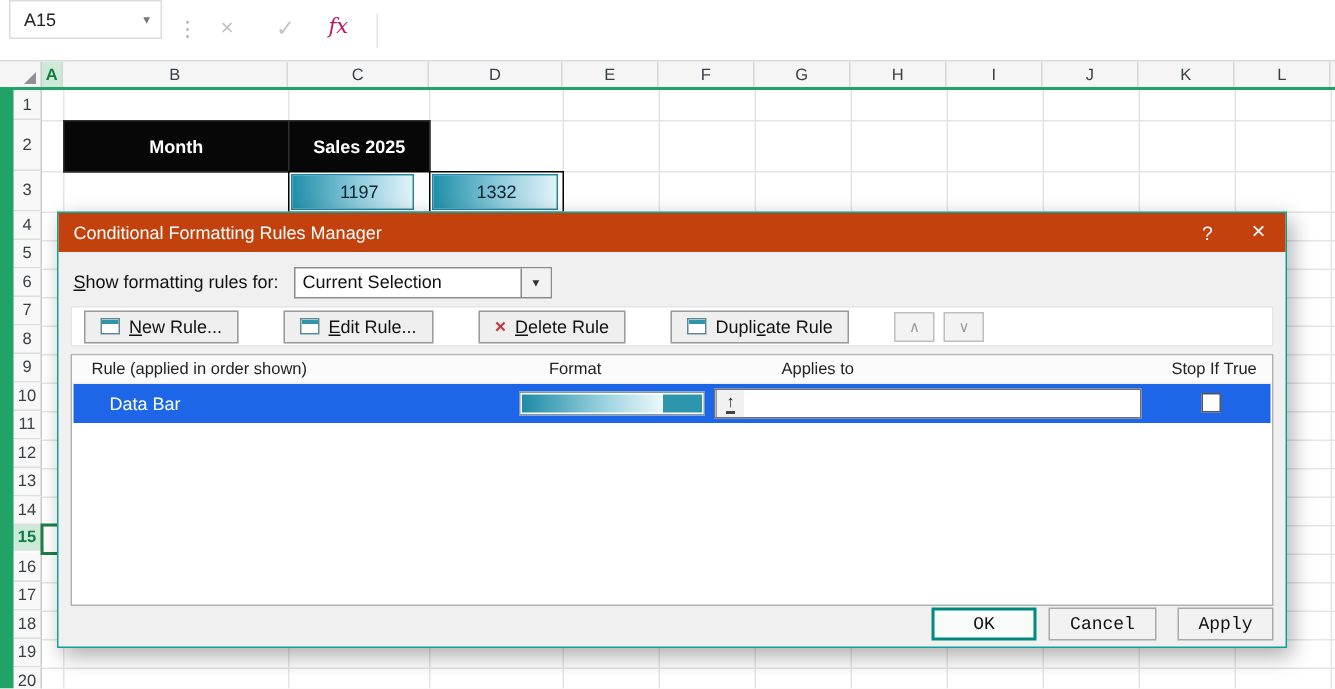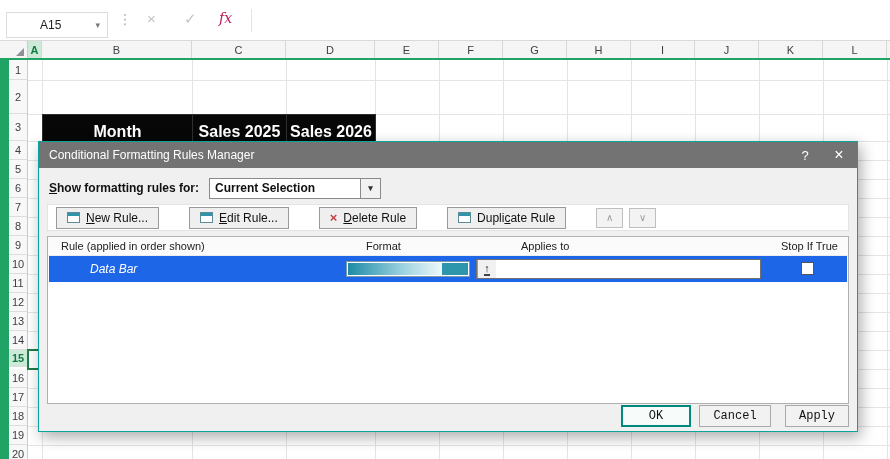--- a/index.html
+++ b/index.html
@@ -3,22 +3,22 @@
 <meta charset="utf-8">
 <style>
   html,body{margin:0;padding:0;}
   body{width:890px;height:459px;position:relative;overflow:hidden;background:#fff;
        font-family:"Liberation Sans",sans-serif;color:#222;}
   button{font-family:inherit;padding:0;cursor:default;}
 
   
   .formula-bar{position:absolute;top:0;left:0;right:0;height:41px;background:#fff;
                border-bottom:1px solid #D9D9D9;box-sizing:border-box;z-index:5;}
-  .name-box{position:absolute;left:6px;top:12px;width:102px;height:26px;border:1px solid #DCDCDC;
-            display:flex;align-items:center;font-size:12px;color:#222;box-sizing:border-box;background:#fff;padding-left:24px;}
+  .name-box{position:absolute;left:6px;top:0;width:102px;height:26px;border:1px solid #DCDCDC;
+            display:flex;align-items:center;font-size:12px;color:#222;box-sizing:border-box;background:#fff;}
   .name-box .nb-val{flex:1;padding-left:9px;}
   .name-box .nb-arrow{color:#777;font-size:9px;padding-right:7px;}
   .grip{position:absolute;left:118px;top:11px;color:#ABABAB;font-size:14px;}
   .fb-btn{position:absolute;top:10px;font-size:15px;color:#C3C3C3;background:none;border:none;}
   .fb-cancel{left:147px;}
   .fb-check{left:184px;}
   .fb-fx{position:absolute;left:219px;top:10px;font-family:"DejaVu Serif",serif;font-style:italic;
          font-size:14px;color:#be185d;background:none;border:none;}
   .fb-sep{position:absolute;left:251px;top:9px;width:1px;height:23px;background:#E3E3E3;}
   .fb-input{position:absolute;left:252px;right:0;top:0;bottom:1px;background:#fff;}
@@ -33,40 +33,40 @@
   .corner{position:absolute;left:0;top:0;width:28px;height:17px;border-right:1px solid #C9CCC9;box-sizing:border-box;}
   .tri{position:absolute;right:3px;bottom:2px;width:0;height:0;
        border-left:8px solid transparent;border-bottom:8px solid #8D9196;}
   .row-h{position:absolute;left:0;width:28px;background:#F7F8F7;border-bottom:1px solid #DCDEDC;
          border-right:1px solid #C9CCC9;box-sizing:border-box;font-size:11px;color:#3A3F44;
          display:flex;align-items:center;justify-content:center;padding-left:9px;}
   .row-h.sel{background:#CDEAD9;color:#0E7C42;font-weight:bold;}
   .green-strip{position:absolute;left:0;top:19px;width:9px;bottom:0;background:#21A366;z-index:3;}
   .vline{position:absolute;top:19px;bottom:0;width:1px;background:#E3E5E3;}
   .hline{position:absolute;left:28px;right:0;height:1px;background:#E3E5E3;}
-  .cell{position:absolute;box-sizing:border-box;font-size:16px;display:flex;align-items:center;z-index:2;margin-top:34px;}
+  .cell{position:absolute;box-sizing:border-box;font-size:12px;display:flex;align-items:center;z-index:2;}
   .cell.header{background:#070707;color:#fff;font-weight:bold;justify-content:center;border:1px solid #2F2F2F;}
   .cell.label{background:#fff;border:1px solid #000;padding-left:4px;color:#000;}
   .cell.databar{background:#FBFDFE;border:1px solid #000;justify-content:center;color:#0D2430;}
   .cell.databar .bar{position:absolute;left:1px;top:1px;bottom:1px;box-sizing:border-box;
         background:linear-gradient(90deg,#1F8FA9,#8FCCDD 55%,#E2F3F8);border:1px solid #2187A0;}
   .cell.databar .val{position:relative;z-index:1;}
   .sel-cell{position:absolute;border:2px solid #1E7E46;box-sizing:border-box;z-index:4;}
 
   
   .dialog{position:absolute;left:38px;top:141px;width:820px;height:291px;background:#F0F0F0;
           border:1px solid #0AA49A;box-shadow:3px 5px 14px rgba(0,0,0,.33);z-index:10;box-sizing:border-box;}
-  .dlg-title{height:26px;background:#737373;display:flex;align-items:center;color:#fff;}
+  .dlg-title{height:26px;background:#c2410c;display:flex;align-items:center;color:#fff;}
   .dlg-title-text{font-size:12px;padding-left:10px;flex:1;}
   .dlg-help{width:32px;text-align:center;font-size:13px;}
   .dlg-close{width:36px;text-align:center;font-size:16px;}
   .dlg-body{position:absolute;top:26px;left:0;right:0;bottom:0;}
   .u{text-decoration:underline;}
 
-  .scope-row{position:absolute;left:10px;top:9px;height:22px;display:flex;align-items:center;font-size:12px;color:#111;font-weight:bold;}
+  .scope-row{position:absolute;left:10px;top:9px;height:22px;display:flex;align-items:center;font-size:12px;color:#111;}
   .scope-label{margin-right:10px;}
   .combo{width:172px;height:21px;background:#fff;border:1px solid #8A8A8A;display:flex;align-items:center;box-sizing:border-box;}
   .combo-val{flex:1;padding-left:5px;font-size:12px;white-space:nowrap;}
   .combo-btn{width:19px;height:100%;background:#F2F2F2;border-left:1px solid #8A8A8A;
              display:flex;align-items:center;justify-content:center;font-size:9px;color:#333;}
 
   .toolbar{position:absolute;left:8px;top:36px;width:802px;height:27px;background:#fff;
            border:1px solid #E4E4E4;box-sizing:border-box;display:flex;align-items:center;padding-left:8px;}
   .tb-btn{height:22px;display:flex;align-items:center;background:#EFEFEF;border:1px solid #9A9A9A;
           font-size:12px;padding:0 10px;margin-right:30px;color:#111;}
@@ -77,21 +77,21 @@
          font-size:10px;display:flex;align-items:center;justify-content:center;margin-right:6px;}
   .tb-btn:last-of-type{margin-right:12px;}
 
   .rules-list{position:absolute;left:8px;top:68px;width:802px;height:168px;background:#fff;
               border:1px solid #B0B0B0;box-sizing:border-box;}
   .list-head{position:relative;height:18px;font-size:11px;color:#222;background:#FBFBFB;
              border-bottom:1px solid #EDEDED;}
   .lh{position:absolute;top:3px;white-space:nowrap;}
   .lh-rule{left:13px;}.lh-format{left:318px;}.lh-applies{left:473px;}.lh-stop{left:733px;}
   .rule-row{position:absolute;left:1px;right:1px;top:19px;height:26px;background:#1E66E8;color:#fff;font-size:12px;}
-  .rule-name{position:absolute;left:41px;top:6px;font-style:italic;}
+  .rule-name{position:absolute;left:24px;top:6px;}
   .fmt-preview{position:absolute;left:297px;top:5px;width:124px;height:16px;background:#fff;
                border:1px solid #7E99A8;box-sizing:border-box;padding:1px;display:flex;}
   .fmt-grad{flex:1;background:linear-gradient(90deg,#1E8BA7,#9FD4E1 60%,#EDF8FA);}
   .fmt-cap{width:26px;background:#2D96AC;}
   .applies-field{position:absolute;left:427px;top:3px;width:285px;height:20px;background:#fff;
                  border:1px solid #707070;box-sizing:border-box;display:flex;align-items:center;color:#000;}
   .applies-text{flex:1;padding-left:5px;font-size:11px;}
   .range-btn{width:19px;height:100%;border-left:1px solid #9A9A9A;background:#F1F1F1;
              display:flex;align-items:center;justify-content:center;box-sizing:border-box;}
   .range-ic{font-size:11px;color:#222;border-bottom:2px solid #444;line-height:11px;}
@@ -184,21 +184,20 @@
     <div class="hline" style="top: 271px;"></div>
     <div class="hline" style="top: 290px;"></div>
     <div class="hline" style="top: 309px;"></div>
     <div class="hline" style="top: 328px;"></div>
     <div class="hline" style="top: 347px;"></div>
     <div class="hline" style="top: 366px;"></div>
     <div class="hline" style="top: 385px;"></div>
     <div class="hline" style="top: 404px;"></div>
     <div class="cell header" style="left: 42px; top: 39px; width: 151px; height: 35px;">Month</div>
     <div class="cell header" style="left: 192px; top: 39px; width: 95px; height: 35px;">Sales 2025</div>
-    <div class="cell header" style="left: 286px; top: 39px; width: 90px; height: 35px;">Sales 2026</div>
     <div class="cell databar" style="left: 192px; top: 73px; width: 95px; height: 28px;">
       <div class="bar" style="width: 88%;"></div>
       <span class="val">1197</span>
     </div>
     <div class="cell databar" style="left: 286px; top: 73px; width: 90px; height: 28px;">
       <div class="bar" style="width: 96%;"></div>
       <span class="val">1332</span>
     </div>
     <div class="sel-cell" style="left: 27px; top: 308px; width: 16px; height: 21px;"></div>
   </div>

